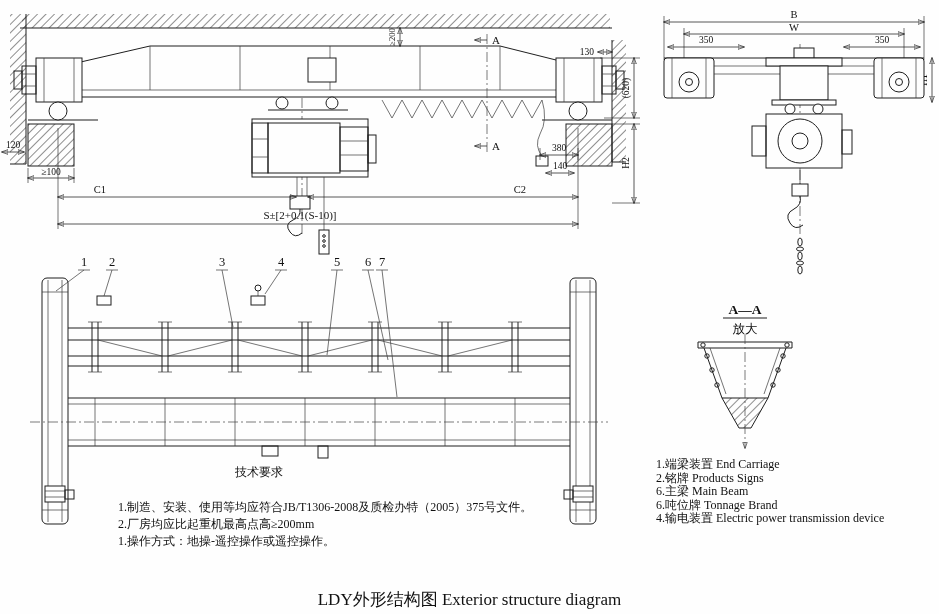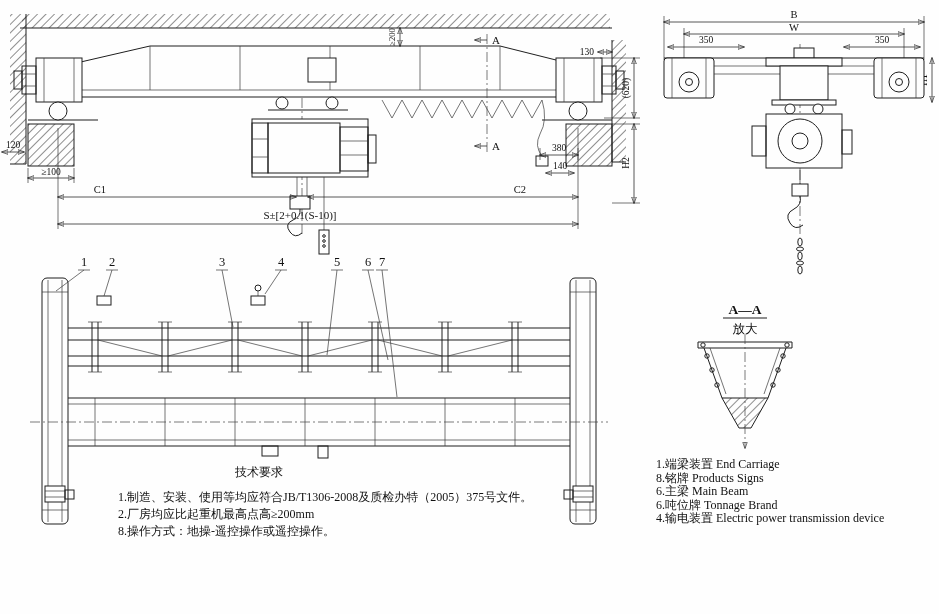--- a/index.html
+++ b/index.html
@@ -11,21 +11,21 @@
   svg .thin{stroke-width:.7;stroke:#3a3a3a;}
   svg .dim{stroke-width:.75;stroke:#222;}
   svg .cl{stroke-width:.7;stroke:#444;stroke-dasharray:10 3 2 3;}
   svg .white{fill:#fefefe;}
   svg .hatchf{fill:url(#hatch);stroke:none;}
   svg text{fill:#111;stroke:none;font-family:"Liberation Serif",serif;}
   .t8{font-size:8.5px}.t9{font-size:9.5px}.t10{font-size:10.5px}
   .t11{font-size:11px}.t12{font-size:12.5px}
   .t13{font-size:13.5px;font-weight:bold}
   .tech{position:absolute;left:118px;top:464px;width:432px;font-size:12px;line-height:17px;}
-  .tech-title{width:282px;text-align:center;margin-bottom:8px;}
+  .tech-title{width:282px;text-align:center;margin-bottom:18px;}
   .tech-item{white-space:nowrap;}
   .legend{position:absolute;left:656px;top:458px;font-size:12px;line-height:13.6px;}
   .legend-item{white-space:nowrap;}
   .caption{position:absolute;left:0;right:0;top:588px;text-align:center;font-size:17px;}
 </style>
 </head>
 <body>
 
 <div id="stage">
 
@@ -361,25 +361,26 @@
         <circle cx="778" cy="370" r="2.2"></circle>
         <circle cx="773" cy="385" r="2.2"></circle>
   <line x1="745" y1="334" x2="745" y2="448" class="cl" marker-end="url(#arr)"></line>
 </g>
 </svg>
 
 <div class="tech">
   <div class="tech-title">技术要求</div>
   <div class="tech-item">1.制造、安装、使用等均应符合JB/T1306-2008及质检办特（2005）375号文件。</div>
   <div class="tech-item">2.厂房均应比起重机最高点高≥200mm</div>
-  <div class="tech-item">8.操作方式：地操-遥控操作或遥控操作。</div>
+  <div class="tech-item">1.操作方式：地操-遥控操作或遥控操作。</div>
 </div>
 
 <div class="legend">
   <div class="legend-item">1.端梁装置 End Carriage</div>
-  <div class="legend-item">8.铭牌 Products Signs</div>
+  <div class="legend-item">2.铭牌 Products Signs</div>
   <div class="legend-item">6.主梁 Main Beam</div>
   <div class="legend-item">6.吨位牌 Tonnage Brand</div>
   <div class="legend-item">4.输电装置 Electric power transmission device</div>
 </div>
 
+<div class="caption">LDY外形结构图 Exterior structure diagram</div>
 
 </div>
 
 </body></html>

